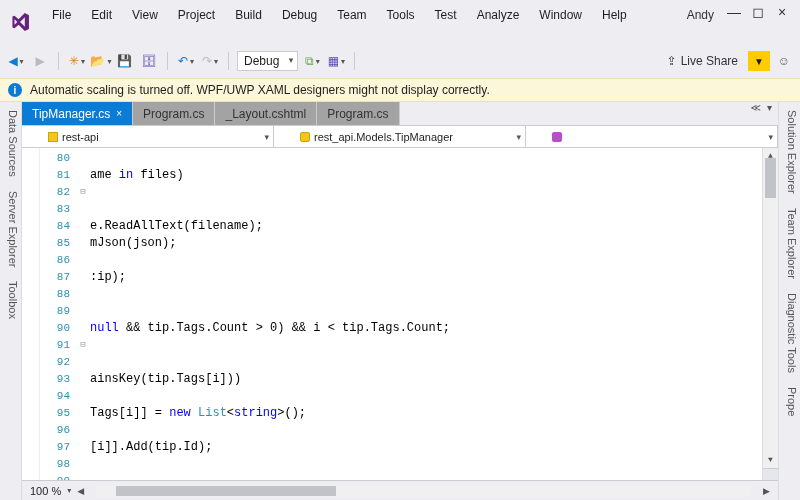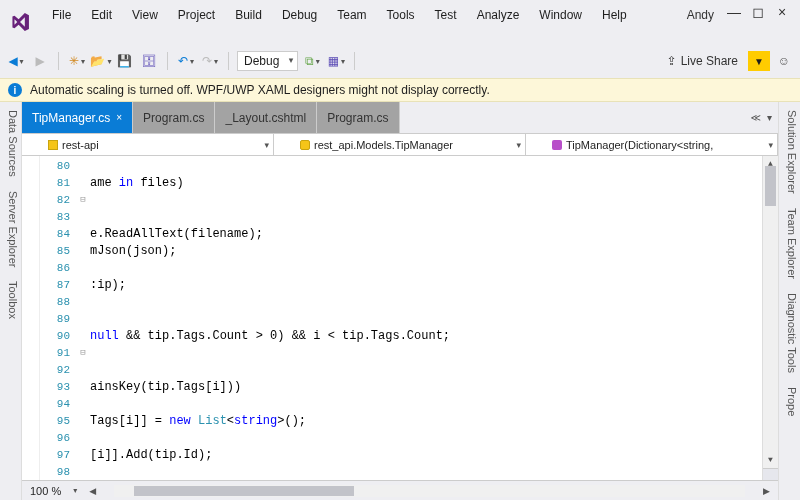--- a/index.html
+++ b/index.html
@@ -128,23 +128,23 @@
   }
   .editor-col {
     flex: 1;
     display: flex;
     flex-direction: column;
     background: #fff;
     min-width: 0;
   }
   .tabstrip {
     display: flex;
-    align-items: center;
+    align-items: flex-start;
     background: #eeeef2;
-    height: 32px;
+    height: 24px;
     border-bottom: 1px solid #ccc;
   }
   .tab {
     padding: 3px 10px;
     font-size: 12px;
     color: #333;
     background: #a3a3a3;
     border-right: 1px solid #ccc;
     display: flex; align-items: center; gap: 6px;
     height: 100%;
@@ -246,21 +246,21 @@
     background:#e6e7ed;border-top:1px solid #ccc;
   }
   .statusbar {
     height: 20px;
     border-top: 1px solid #ccc;
     background: #eeeef2;
     display: flex;
     align-items: center;
     padding: 0 8px;
     font-size: 11px;
-    gap: 12px;
+    gap: 6px;
   }
   .hscroll-track {
     flex:1; height:12px; background:#f0f0f0; position:relative; margin:0 6px;
   }
   .hscroll-thumb {
     position:absolute; top:1px; bottom:1px; left:20px; width:220px;
     background:#c2c3c9;
   }
 </style>
 </head>
@@ -357,21 +357,20 @@
       <div class="navcell">
         <span class="nav-icon-y"></span>
         <span>rest-api</span>
       </div>
       <div class="navcell">
         <span class="nav-icon-c"></span>
         <span>rest_api.Models.TipManager</span>
       </div>
       <div class="navcell">
         <span class="nav-icon-m"></span>
-        <span>TipManager(Dictionary&lt;string,</span>
       </div>
     </div>
 
     <div class="code-area">
       <div class="margin-strip"></div>
       <div class="gutter" id="gutter">80<br>81<br>82<br>83<br>84<br>85<br>86<br>87<br>88<br>89<br>90<br>91<br>92<br>93<br>94<br>95<br>96<br>97<br>98<br>99<br>100<br></div>
       <div class="fold-strip" id="folds">&nbsp;<br>&nbsp;<br>⊟<br>&nbsp;<br>&nbsp;<br>&nbsp;<br>&nbsp;<br>&nbsp;<br>&nbsp;<br>&nbsp;<br>&nbsp;<br>⊟<br>&nbsp;<br>&nbsp;<br>&nbsp;<br>&nbsp;<br>&nbsp;<br>&nbsp;<br>&nbsp;<br>&nbsp;<br>⊟<br></div>
       <div class="code" id="code">
 ame <span class="kw">in</span> files)
 

